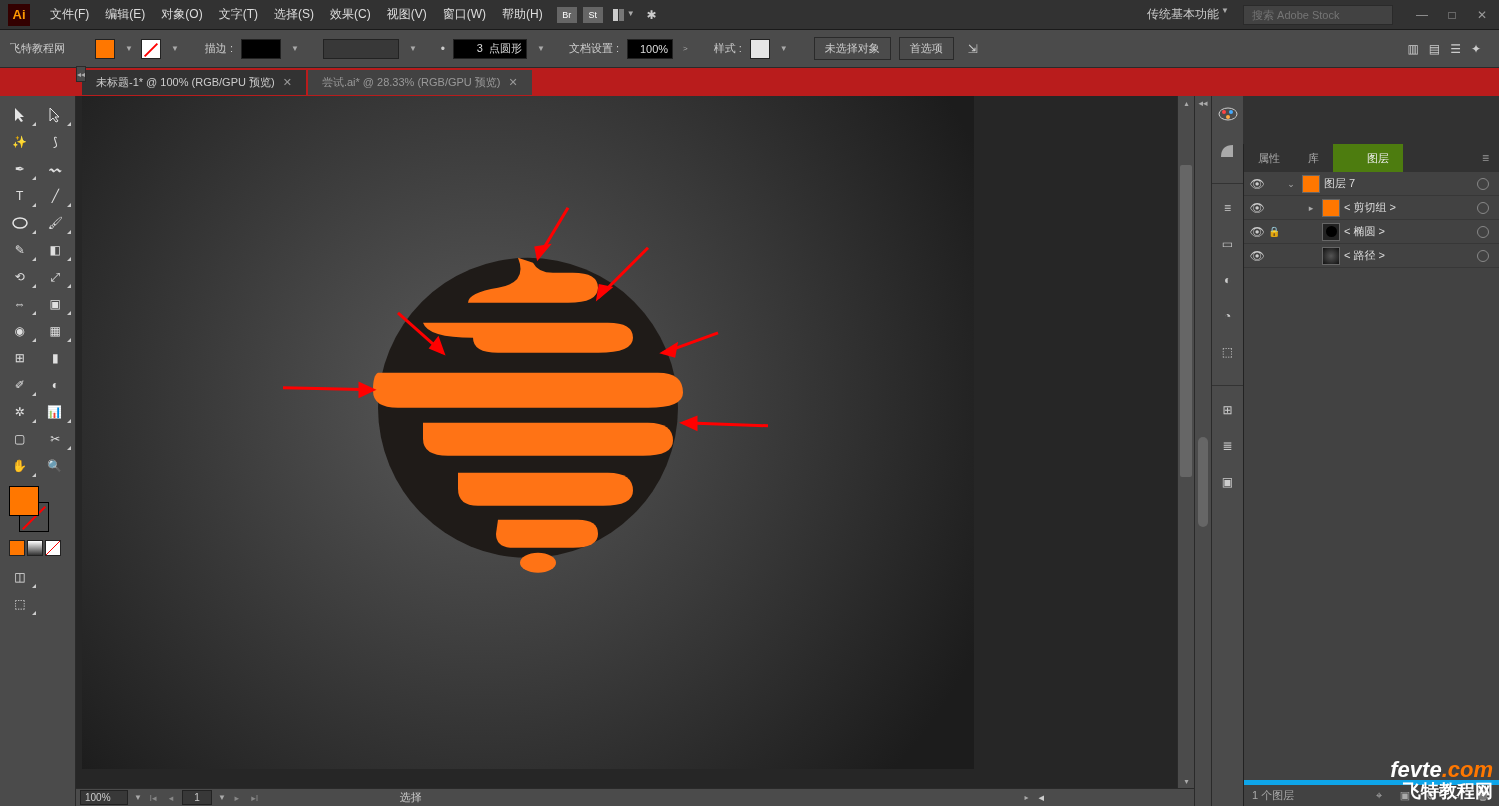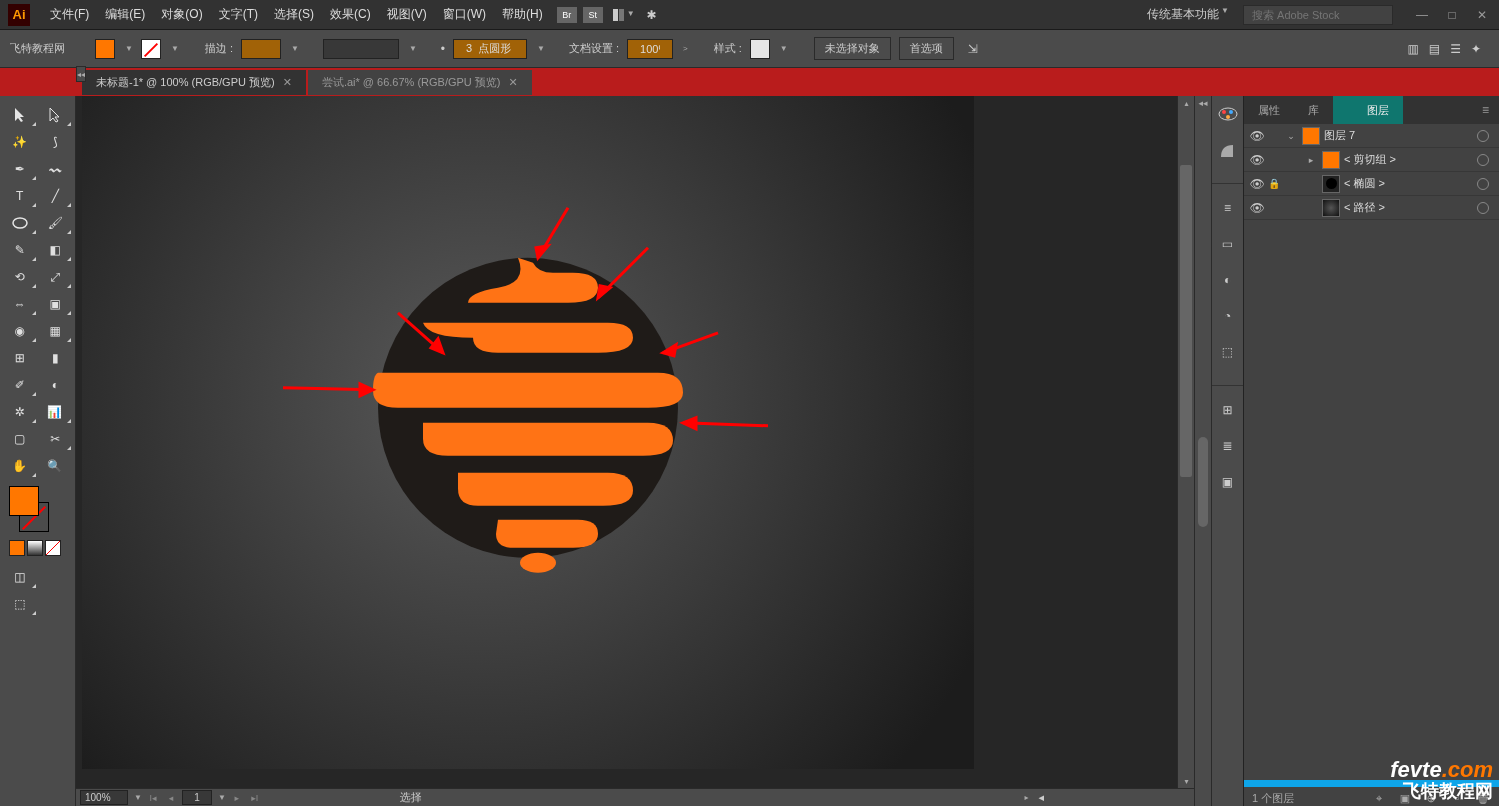--- a/index.html
+++ b/index.html
@@ -18,21 +18,21 @@
 
 
 .controlbar { height:38px; background:#4b4b4b; display:flex; align-items:center; padding:0 10px; gap:8px; border-bottom:1px solid #2a2a2a; }
 .ctrl-label { font-size:11px; color:#ccc; }
 .swatch { width:20px; height:20px; border:1px solid #222; }
 .sw-orange { background:#ff7700; }
 .sw-none { background:#fff; position:relative; }
 .sw-none::after { content:""; position:absolute; left:0; right:0; top:50%; border-top:2px solid red; transform:rotate(-45deg); }
 .sw-clear { background:linear-gradient(135deg,#fff 49%,red 49%,red 51%,#fff 51%); }
 .dd-arrow { font-size:8px; color:#aaa; margin-left:2px; }
-.ctrl-input { background:#a16207; border:1px solid #222; color:#ddd; padding:2px 12px; width:60px; height:20px; font-size:11px; }
+.ctrl-input { background:#000000; border:1px solid #222; color:#ddd; padding:2px 4px; width:60px; height:20px; font-size:11px;text-align:right; }
 .stroke-prev { width:76px; height:20px; background:#383838; border:1px solid #222; }
 .ctrl-btn { background:#4b4b4b; border:1px solid #2a2a2a; padding:3px 10px; color:#ccc; font-size:11px; cursor:pointer; }
 
 
 .tabbar { height:28px; background:#b91c1c; display:flex; align-items:center; padding-left:82px; }
 .doc-tab { padding:5px 14px; background:#323232; color:#ccc; font-size:11px; display:flex; align-items:center; gap:8px; margin-right:2px; }
 .doc-tab.inactive { background:#424242; color:#999; }
 .tab-close { font-size:11px; color:#999; cursor:pointer; }
 
 
@@ -60,36 +60,36 @@
 
 .statusbar { position:absolute; bottom:0; left:0; right:0; height:18px; background:#4b4b4b; border-top:1px solid #2a2a2a; display:flex; align-items:center; padding-left:4px; gap:4px; font-size:11px; color:#ccc; }
 .sb-input { background:#383838; border:1px solid #222; color:#ccc; padding:0 4px; height:15px; width:48px; font-size:10px; }
 .sb-nav { width:14px; height:14px; display:flex; align-items:center; justify-content:center; font-size:9px; color:#888; cursor:pointer; }
 
 
 .dock-strip { width:32px; background:#4b4b4b; border-left:1px solid #2a2a2a; padding-top:6px; display:flex; flex-direction:column; align-items:center; gap:12px; }
 .dock-ico { width:24px; height:24px; display:flex; align-items:center; justify-content:center; cursor:pointer; }
 
 
-.right-panel { width:256px; background:#424242; border-left:1px solid #222; display:flex; flex-direction:column; }
+.right-panel { width:256px; background:#424242; border-left:1px solid #222; display:flex; flex-direction:column;margin-top:48px; }
 .panel-tabs { display:flex; height:28px; background:#323232; align-items:center; }
 .ptab { padding:0 14px; height:28px; display:flex; align-items:center; color:#aaa; font-size:11px; cursor:pointer; }
-.ptab.active { background:#0f766e; color:#eee;padding-left:34px; }
+.ptab.active { background:#4d7c0f; color:#eee;padding-left:34px; }
 .ptab-menu { margin-left:auto; padding:0 10px; color:#999; }
 .layer-row { display:flex; align-items:center; height:24px; padding:0 4px; border-bottom:1px solid #373737; }
 .layer-eye { width:18px; text-align:center; font-size:12px; cursor:pointer; color:#ccc; }
 .layer-lock { width:18px; text-align:center; font-size:10px; }
 .layer-toggle { width:14px; text-align:center; font-size:9px; color:#aaa; }
 .layer-thumb { width:18px; height:18px; border:1px solid #666; background:#222; margin:0 4px; display:flex; align-items:center; justify-content:center; }
 .layer-thumb.orange { background:#ff7700; }
 .layer-thumb.circle::after { content:""; width:11px; height:11px; border-radius:50%; background:#000; display:block; }
 .layer-thumb.grad { background:radial-gradient(circle,#555,#111); }
 .layer-name { font-size:11px; color:#ddd; flex:1; }
 .layer-target { width:12px; height:12px; border:1px solid #888; border-radius:50%; margin-right:6px; }
-.panel-footer { margin-top:auto; height:26px; background:#424242; border-top:7px solid #0ea5e9; display:flex; align-items:flex-end; padding:0 8px; gap:10px; color:#aaa; font-size:11px; }
+.panel-footer { margin-top:auto; height:26px; background:#424242; border-top:5px solid #0ea5e9; display:flex; align-items:center; padding:0 8px; gap:10px; color:#aaa; font-size:11px; }
 .pf-ico { width:16px; height:16px; cursor:pointer; display:flex; align-items:center; justify-content:center; }
 
 
 .mid-scroll { width:17px; background:#4b4b4b; border-left:1px solid #2a2a2a; position:relative; }
 .mid-thumb { position:absolute; left:3px; right:3px; top:48%; height:90px; background:#666; border-radius:6px; }
 
 
 .watermark { position:absolute; right:6px; bottom:4px; text-align:right; color:#fff; font-family:Arial; line-height:1.1; pointer-events:none; }
 .wm-top { font-size:22px; font-weight:bold; font-style:italic; }
 .wm-top .dot { color:#ff7700; }
@@ -173,21 +173,21 @@
     <span>✦</span>
   </div>
 </div>
 
 <div class="tabbar">
   <div class="doc-tab">
     <span>未标题-1* @ 100% (RGB/GPU 预览)</span>
     <span class="tab-close">✕</span>
   </div>
   <div class="doc-tab inactive">
-    <span>尝试.ai* @ 66.67% (RGB/GPU 预览)</span>
+    <span>尝试.ai* @ 28.33% (RGB/GPU 预览)</span>
     <span class="tab-close">✕</span>
   </div>
 </div>
 
 <div class="main">
 
   <div class="toolbar">
     <div class="tool-row">
         <div class="tool-btn">
           <svg width="14" height="16">

